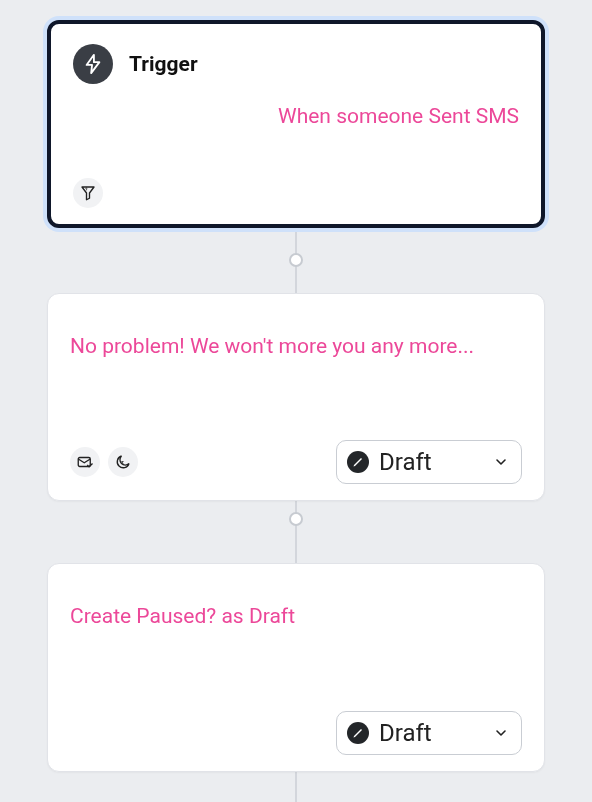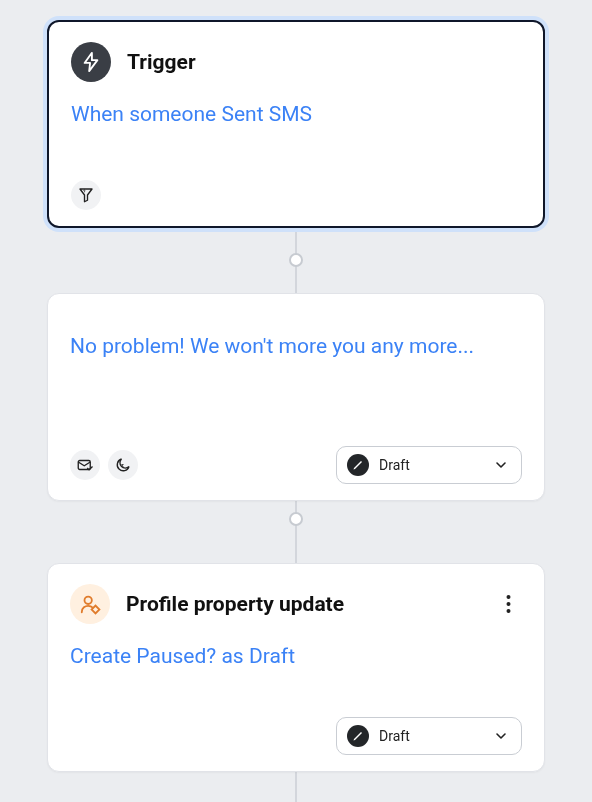--- a/index.html
+++ b/index.html
@@ -38,22 +38,23 @@
       left: 50%;
       transform: translateX(-50%);
       width: 498px;
       background: #fff;
       border: 1px solid #E1E3E8;
       border-radius: 12px;
       box-shadow: 0 1px 2px rgba(0,0,0,0.04);
       padding: 20px 22px 16px;
     }
     .card.selected {
-      border: 2px solid #0f172a;
+      border: 4px solid #0f172a;
       box-shadow: 0 0 0 4px #CFE1FA;
+      text-align: right;
     }
     .card.trigger { top: 20px; height: 208px; }
     .card.sms { top: 293px; height: 208px; }
     .card.profile { top: 563px; height: 209px; }
     .card-head {
       display: flex;
       align-items: center;
       gap: 16px;
     }
     .ic {
@@ -79,21 +80,21 @@
       margin-left: auto;
       width: 28px; height: 28px;
       display:flex; align-items:center; justify-content:center;
       cursor:pointer;
       border-radius: 6px;
       background: transparent;
     }
     .card-body {
       margin-top: 18px;
       font-size: 21px;
-      color: #3b82f6;
+      color: #ec4899;
       line-height: 1.35;
     }
     .card-foot {
       position: absolute;
       left: 22px; right: 22px; bottom: 16px;
       display: flex;
       align-items: center;
       justify-content: space-between;
     }
     .foot-icons { display:flex; gap:8px; }
@@ -114,21 +115,21 @@
       cursor:pointer;
       min-width: 186px;
       justify-content: flex-start;
     }
     .status-pencil {
       width:22px; height:22px; border-radius:50%;
       background:#232629;
       display:flex; align-items:center; justify-content:center;
       flex-shrink:0;
     }
-    .status-label { font-size:14px; color:#222; flex:1; text-align:left; }
+    .status-label { font-size:24px; color:#222; flex:1; text-align:left; }
     .chev-wrap { display:flex; align-items:center; margin-left:auto; }
     svg { display:block; }
   </style>
 </head>
 <body>
 
 <div class="canvas">
 
   <div class="connector c1"></div>
   <div class="joint j1"></div>
@@ -186,37 +187,20 @@
         <span class="chev-wrap">
           <svg width="16" height="16" viewBox="0 0 24 24">
               <path d="M6 9 L12 15 L18 9" stroke="#222" stroke-width="2.4" fill="none" stroke-linecap="round" stroke-linejoin="round"></path>
             </svg>
         </span>
       </div>
     </div>
   </div>
 
   <div class="card profile">
-    <div class="card-head">
-      <div class="ic ic-profile">
-        <svg width="22" height="22" viewBox="0 0 24 24" fill="none">
-          <circle cx="10" cy="8" r="4" stroke="#E07C2C" stroke-width="2" fill="none"></circle>
-          <path d="M3 21 C3 16 7 14 10 14 C12 14 14 15 15 16" stroke="#E07C2C" stroke-width="2" fill="none" stroke-linecap="round"></path>
-          <rect x="15" y="15" width="6" height="6" transform="rotate(45 18 18)" stroke="#E07C2C" stroke-width="2" fill="none"></rect>
-        </svg>
-      </div>
-      <div class="card-title">Profile property update</div>
-      <div class="more-btn">
-        <svg width="5" height="20" viewBox="0 0 5 20">
-          <circle cx="2.5" cy="3" r="2" fill="#222"></circle>
-          <circle cx="2.5" cy="10" r="2" fill="#222"></circle>
-          <circle cx="2.5" cy="17" r="2" fill="#222"></circle>
-        </svg>
-      </div>
-    </div>
     <div class="card-body">Create Paused? as Draft</div>
     <div class="card-foot">
       <div class="foot-icons"></div>
       <div class="status-btn">
         <div class="status-pencil">
           <svg width="12" height="12" viewBox="0 0 24 24">
               <path d="M3 21 L6 20 L20 6 L18 4 L4 18 Z" fill="#fff"></path>
             </svg>
         </div>
         <span class="status-label">Draft</span>

